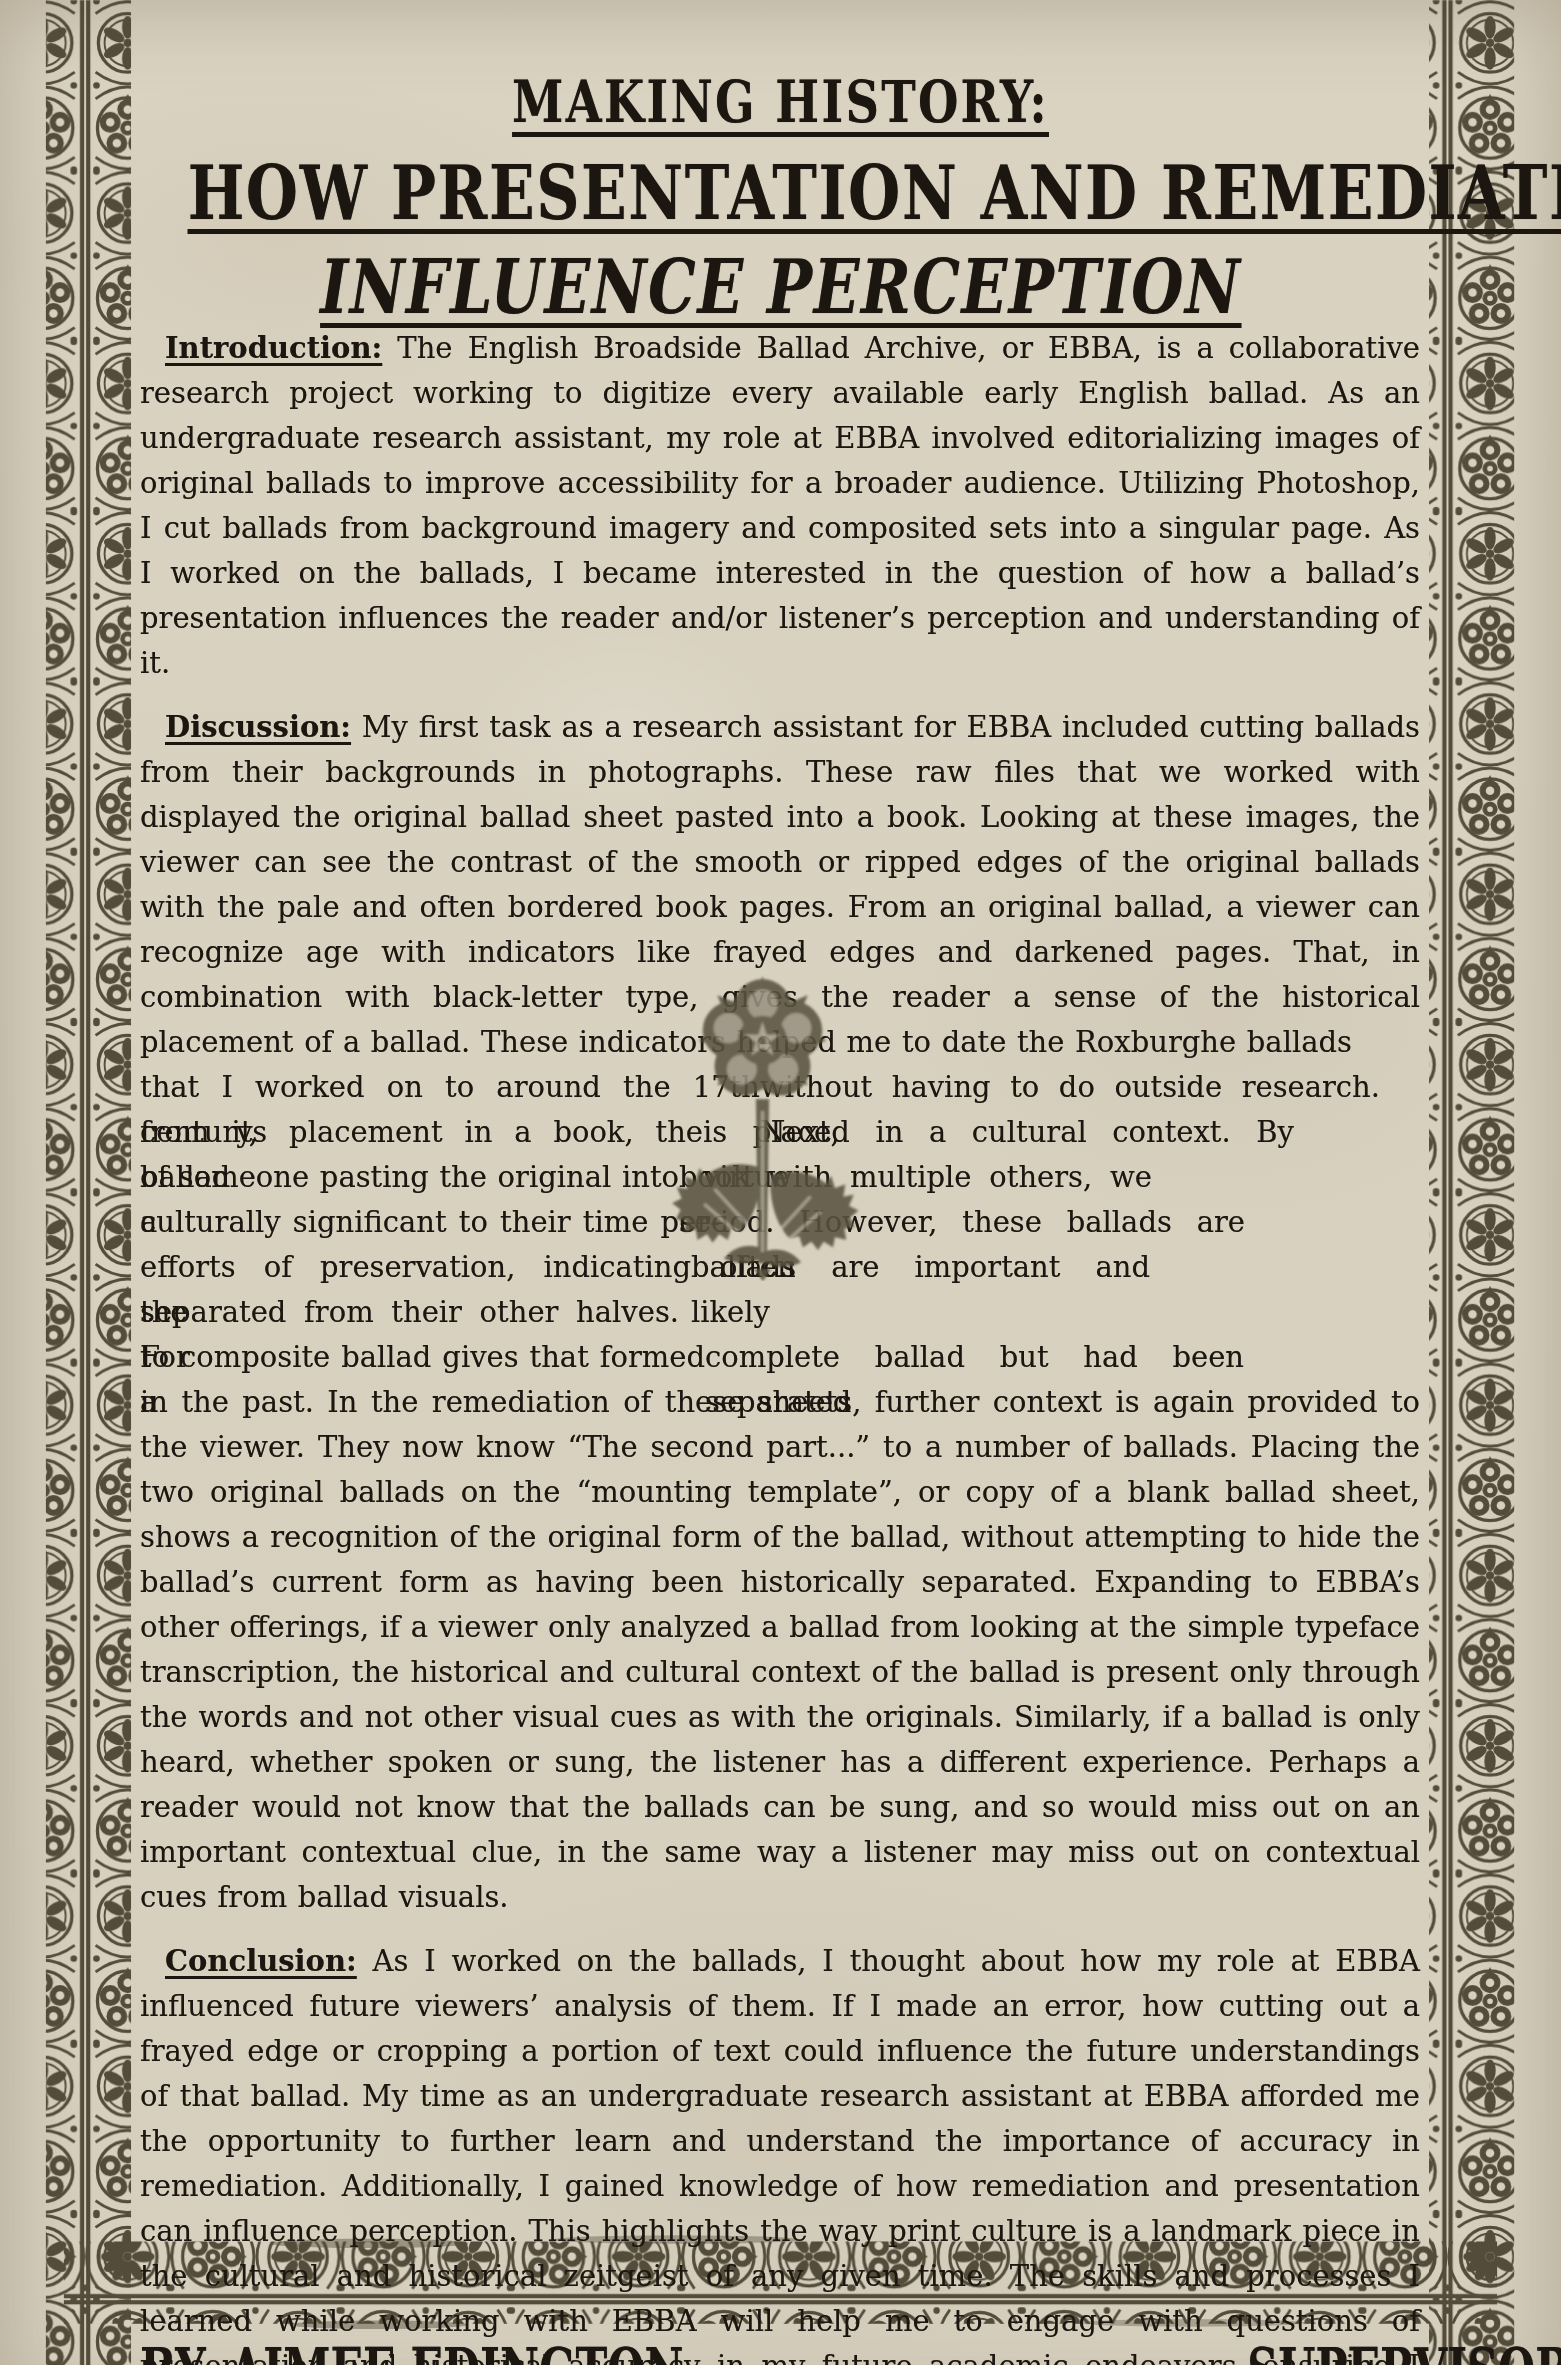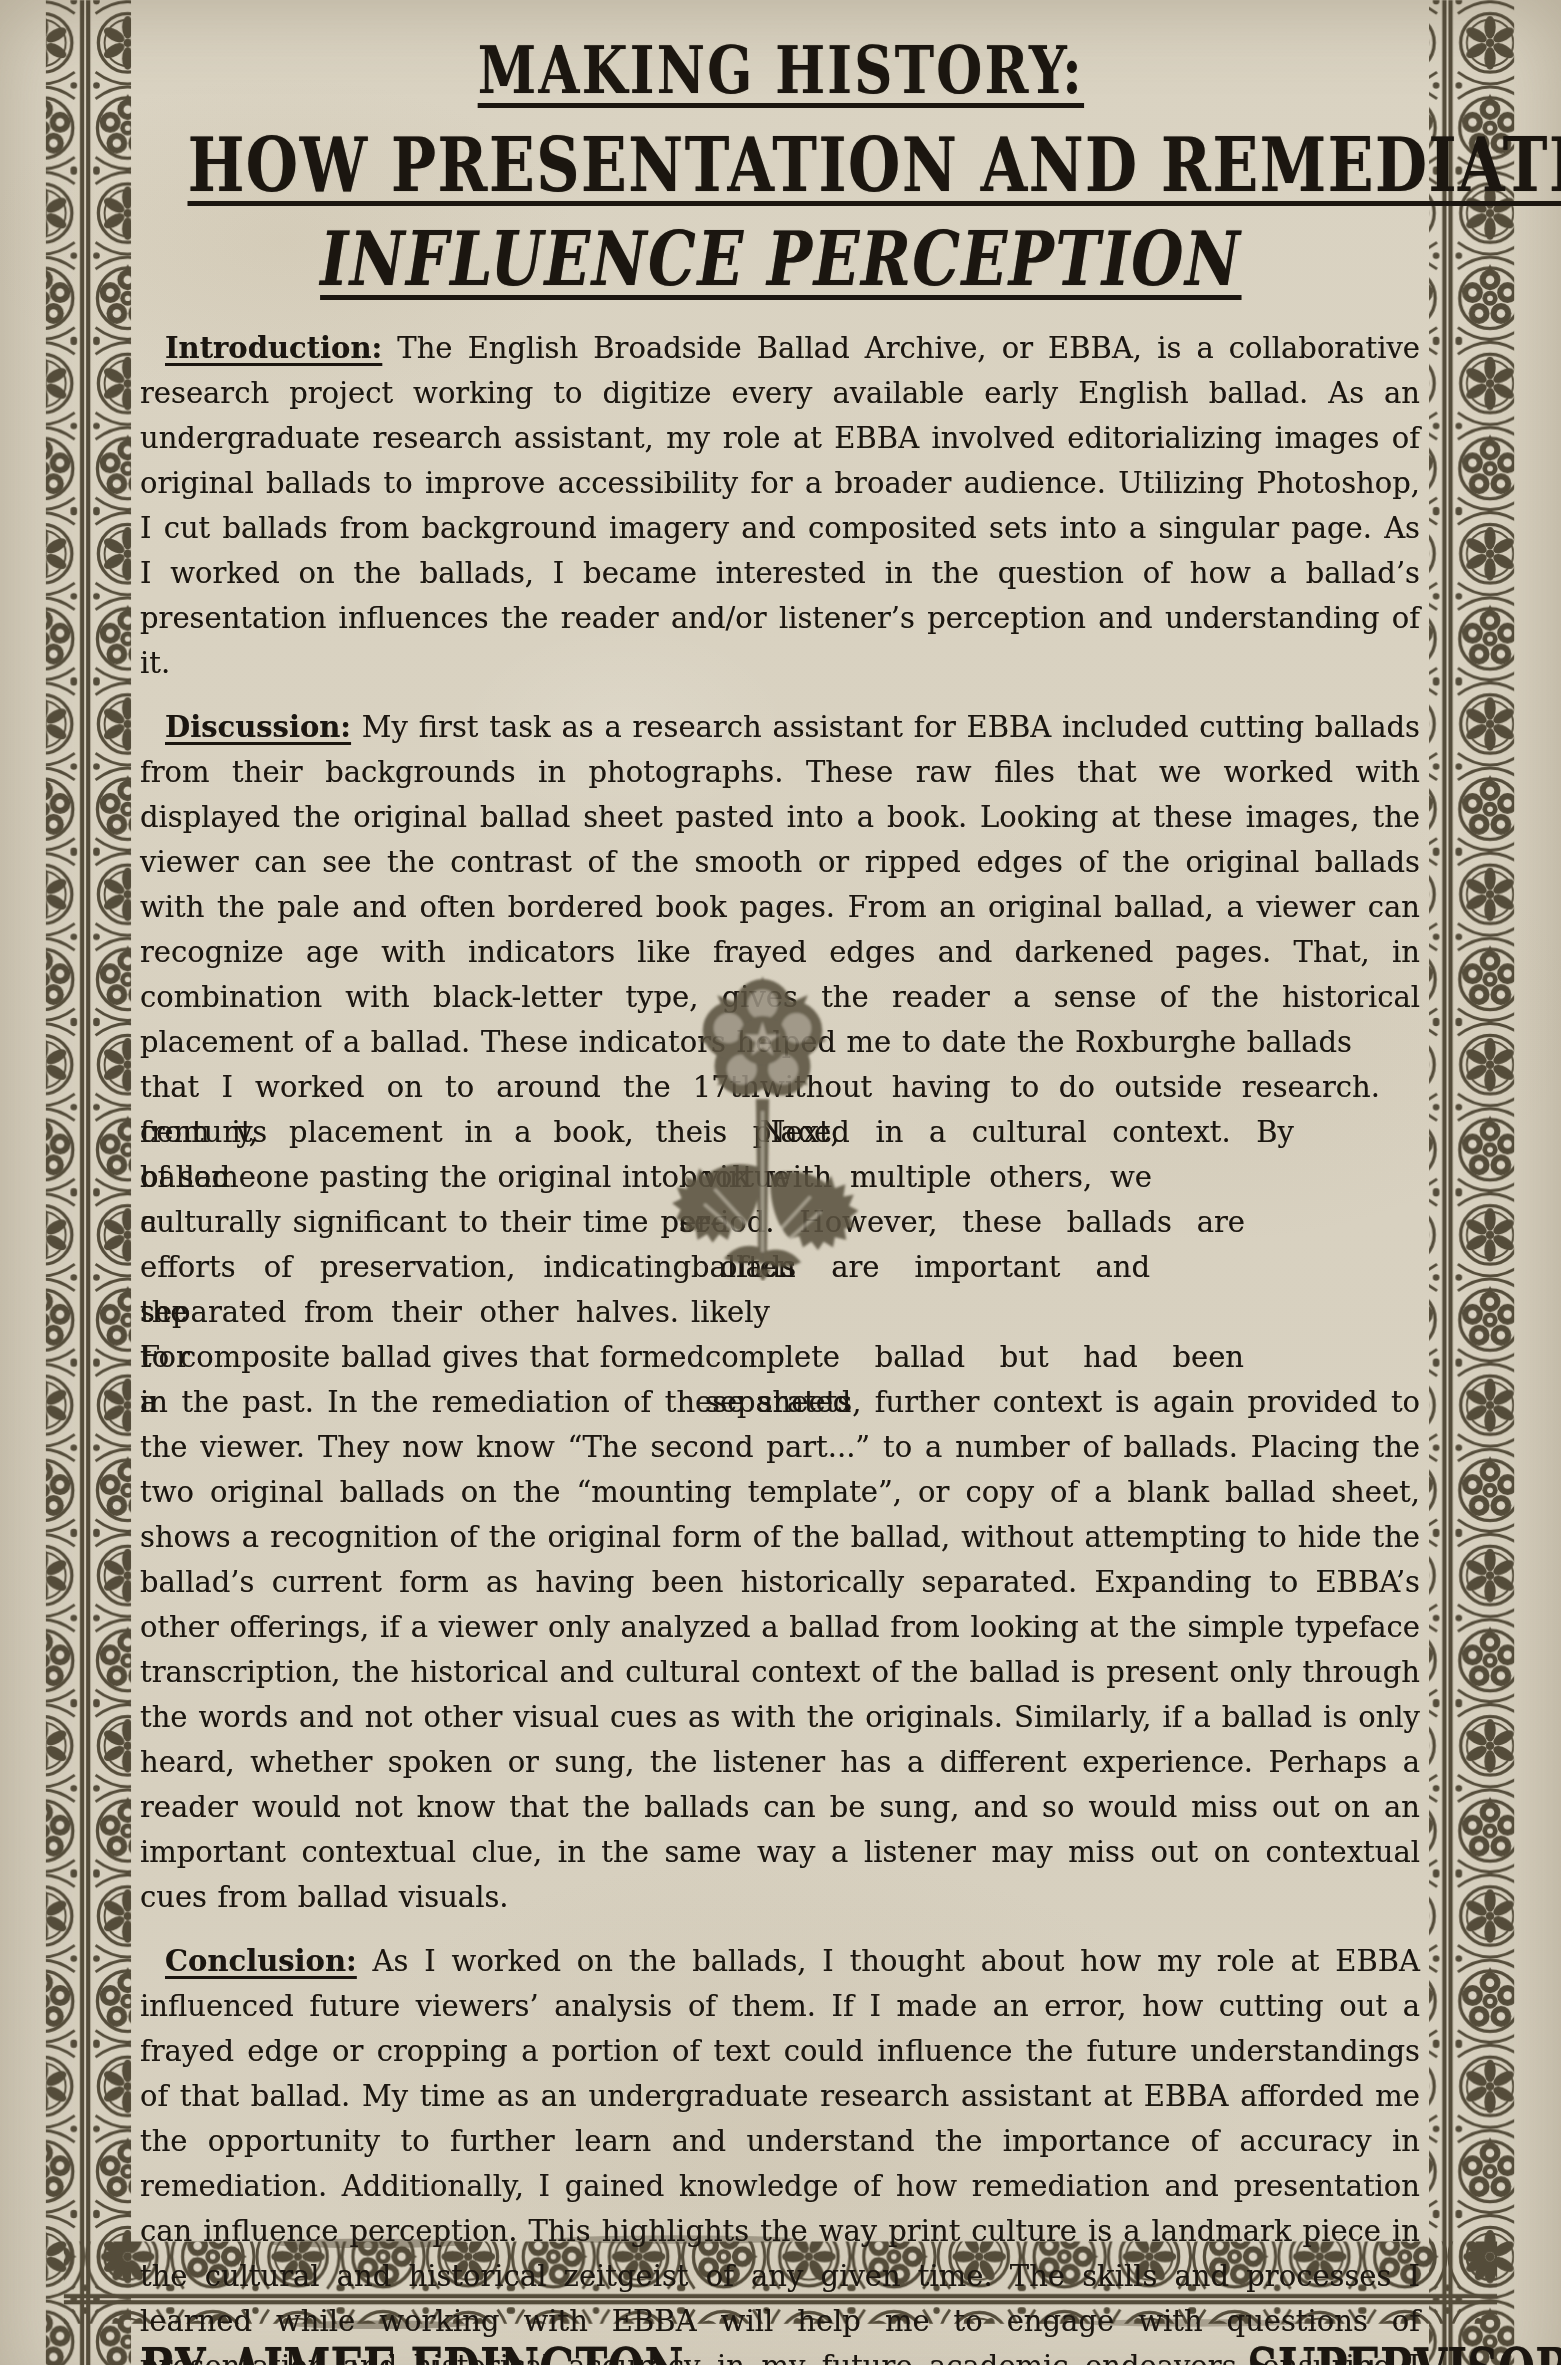--- a/index.html
+++ b/index.html
@@ -17,21 +17,21 @@
   }
   .border-art{position:absolute;left:0;top:0;z-index:1;filter:blur(0.6px);opacity:.93;}
   .content{position:absolute;left:0;top:0;width:1561px;z-index:2;}
 
   
   .title-block{position:absolute;left:0;top:37px;width:1561px;text-align:center;}
   .title-line{display:block;font-weight:bold;line-height:1;white-space:nowrap;}
   .title-line span{display:inline-block;transform:scaleX(.80);transform-origin:center;
     text-decoration:underline;text-decoration-thickness:5.2px;text-underline-offset:9.5px;
     text-shadow:0 0 0.9px rgba(20,16,8,.55);}
-  .t1{font-size:66px;margin-bottom:24.6px;letter-spacing:2.8px;}
+  .t1{font-size:58px;margin-bottom:24.6px;letter-spacing:2.8px;margin-top:36px;}
   .t2{font-size:75px;margin-bottom:19px;letter-spacing:1.9px;}
   .t3{font-size:75px;letter-spacing:1.9px;font-style:italic;}
 
   
   .body-col{position:absolute;left:140px;top:326px;width:1280px;
     font-size:29px;line-height:45px;word-spacing:1.4px;text-align:justify;
     text-shadow:0 0 0.5px rgba(25,20,10,.45);}
   .para{margin:0 0 19px 0;}
   .run-heading{font-weight:bold;text-decoration:underline;text-decoration-thickness:2.8px;text-underline-offset:4.7px;margin-left:25px;}
   .wrap-row{display:flex;justify-content:flex-start;height:45px;overflow:visible;}

